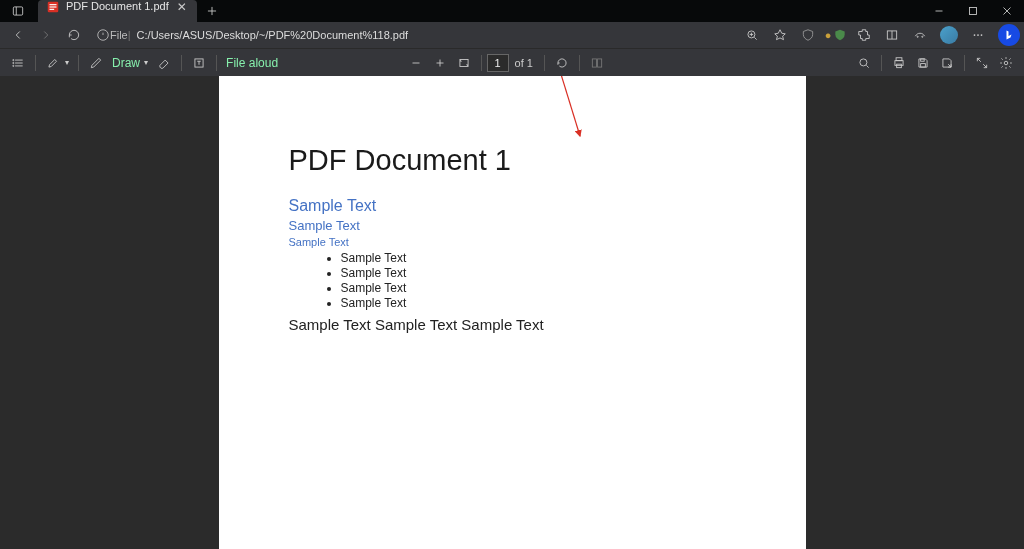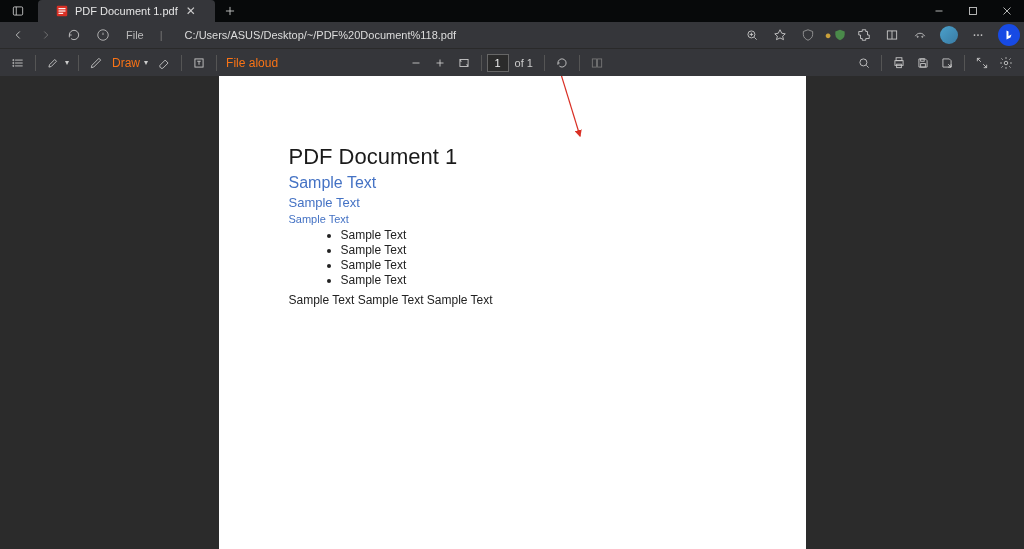--- a/index.html
+++ b/index.html
@@ -12,76 +12,76 @@
     }
     .titlebar {
       height: 22px;
       background: #07090a;
       display: flex;
       align-items: center;
     }
     .titlebar-left { display: flex; align-items: center; flex: 1; }
     .tab-panel-btn { width: 36px; height: 22px; display: flex; align-items: center; justify-content: center; color: #ccc; }
     .tab {
-      display: flex; align-items: center; gap: 6px;
-      background: #35363a; height: 22px; padding: 0 17px;
+      display: flex; align-items: flex-start; gap: 6px;
+      background: #35363a; height: 22px; padding: 0 8px;
       border-radius: 4px 4px 0 0; margin-left: 2px;
       min-width: 150px;
     }
     .tab-favicon { width: 14px; height: 14px; }
     .tab-title { color: #e6e6e6; font-size: 11px; flex: 1; }
     .tab-close { color: #ccc; font-size: 12px; width: 14px; text-align: center; }
     .newtab-btn { width: 22px; height: 22px; display:flex; align-items:center; justify-content:center; color:#ccc; margin-left:4px;}
     .window-controls { display:flex; }
     .win-btn { width: 34px; height:22px; display:flex; align-items:center; justify-content:center; color:#ccc; }
     .navbar {
       height: 26px; background: #35363a;
       display: flex; align-items: center;
       padding: 0 4px;
     }
     .nav-icon { width: 28px; height:24px; display:flex; align-items:center; justify-content:center; color:#ccc; }
     .nav-icon.disabled { color:#777; }
-    .addr-file { margin-left:8px; color:#bbb; font-size:11px; display:flex; align-items:center; gap:16px;}
+    .addr-file { margin-left:8px; color:#bbb; font-size:11px; display:flex; align-items:center; gap:0;}
     .addr-path { color:#ddd; font-size:11px; margin-left:6px;}
     .nav-right { margin-left:auto; display:flex; align-items:center;}
     .amber-dot { color:#caa03a; font-size:11px; margin-right:2px;}
     .avatar { width:18px; height:18px; border-radius:50%; background: linear-gradient(135deg,#4aa1cc,#3a7ba3); margin:0 6px;}
     .bing { width:22px; height:22px; border-radius:50%; background:#174ae4; display:flex; align-items:center; justify-content:center; margin-left:6px;}
     .bing svg { width:12px; height:12px;}
     .pdfbar {
       height: 28px; background: #35363a; border-top:1px solid #2a2a2a;
       display:flex; align-items:center; padding:0 6px;
     }
     .pdfbar-left, .pdfbar-center, .pdfbar-right { display:flex; align-items:center; }
     .pdfbar-center { margin:0 auto; }
     .pdfbar-right { margin-left:auto;}
     .tool { width:24px; height:24px; display:flex; align-items:center; justify-content:center; color:#ccc; }
-    .tool-text { color:#f97316; font-size:12px; margin:12px 4px;}
+    .tool-text { color:#86efac; font-size:12px; margin:12px 4px;}
     .vsep { width:1px; height:16px; background:#555; margin:0 5px;}
     .chev { color:#ccc; font-size:8px; margin-right:4px;}
     .page-input {
       width:22px; height:18px; background:#2b2b2b; border:1px solid #666;
       color:#eee; text-align:center; font-size:11px;
     }
     .page-of { color:#ccc; font-size:11px; margin:13px 6px;}
     .viewer { position:absolute; top:76px; left:0; right:0; bottom:0; background:#2b2b2b; display:flex; justify-content:center;}
     .page {
       width: 587px;
       background:#fff; margin-top:0;
       position:relative;
       height:473px;
     }
     .page-content { padding: 68px 70px 0 70px; color:#222;}
-    .doc-title { font-size:22px; font-weight:400; color:#1a1a1a; margin-bottom:4px;}
+    .doc-title { font-size:29px; font-weight:400; color:#1a1a1a; margin-bottom:20px;}
     .st-blue-lg { color:#4472C4; font-size:16px; margin-bottom:3px;}
     .st-blue-md { color:#4472C4; font-size:13px; margin-bottom:3px;}
     .st-blue-sm { color:#4472C4; font-size:11px; margin-bottom:3px;}
     .bullets { list-style: disc; margin-left: 52px; font-size:12px; color:#222;}
     .bullets li { margin-bottom:1px;}
-    .plain-line { font-size:12px; color:#222; margin-top:6px;}
+    .plain-line { font-size:15px; color:#222; margin-top:6px;}
     .arrow-svg { position:absolute; top:76px; left:0; pointer-events:none;}
     svg.icon { width:14px; height:14px; stroke:currentColor; fill:none; stroke-width:1.5; }
     svg.icon-fill { width:14px; height:14px; fill:currentColor; }
   </style>
 </head>
 <body>
 
 <div class="titlebar">
   <div class="titlebar-left">
     <div class="tab-panel-btn">

